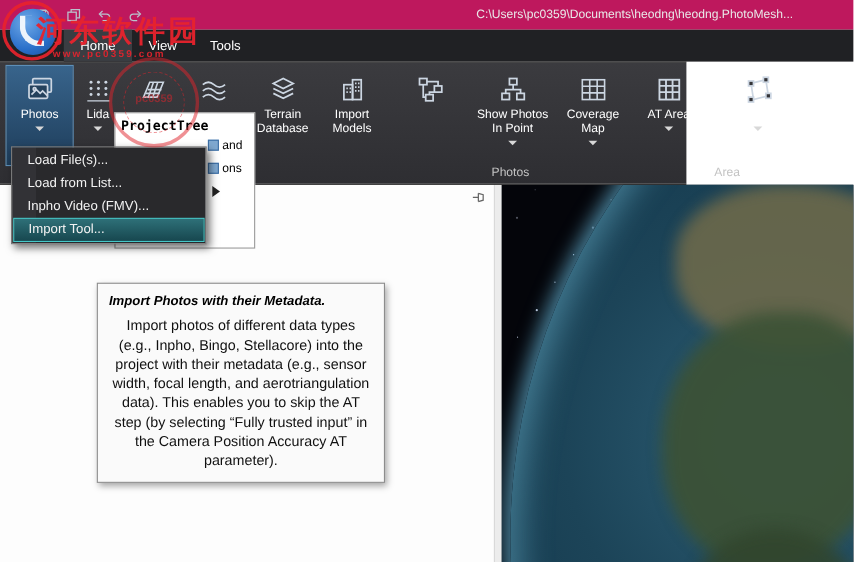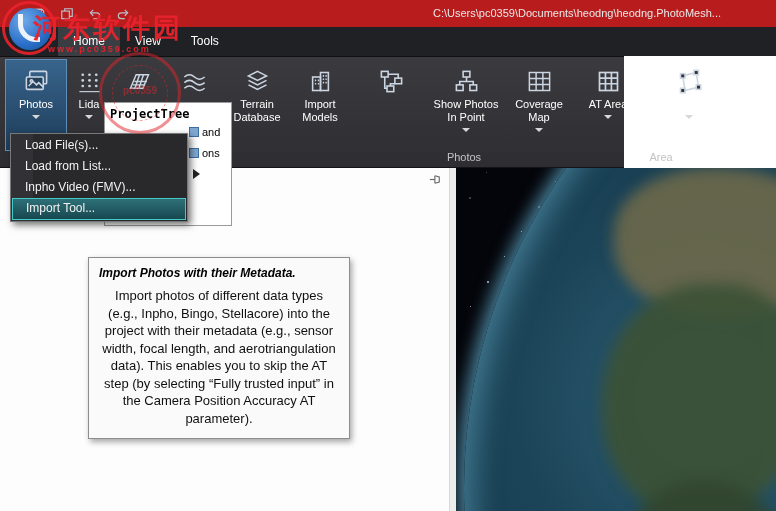--- a/index.html
+++ b/index.html
@@ -1,20 +1,20 @@
 <!DOCTYPE html>
 <html><head>
 <meta charset="utf-8">
 <style>
   * { margin:0; padding:0; box-sizing:border-box; }
   html,body { width:776px; height:511px; overflow:hidden; }
   body { position:relative; font-family:"Liberation Sans", sans-serif; background:#fff; }
 
   
-  .titlebar { position:absolute; left:0; top:0; width:776px; height:27px; background:#b91c1c; z-index:5; }
+  .titlebar { position:absolute; left:0; top:0; width:776px; height:27px; background:#be185d; z-index:5; }
   .title-icons { position:absolute; left:30px; top:5px; display:flex; gap:11px; }
   .tbtn { width:17px; height:17px; display:flex; align-items:center; justify-content:center; }
   .title-path { position:absolute; left:433px; top:7px; color:#e9e9e9; font-size:11px; white-space:nowrap; }
 
   
   .tabbar { position:absolute; left:0; top:27px; width:776px; height:29px; background:#202124; display:flex; padding-left:58px; z-index:5; }
   .tab { color:#fff; font-size:12px; padding:7px 15px 6px; cursor:default; }
   .tab.active { background:#3a3d42; }
 
   

